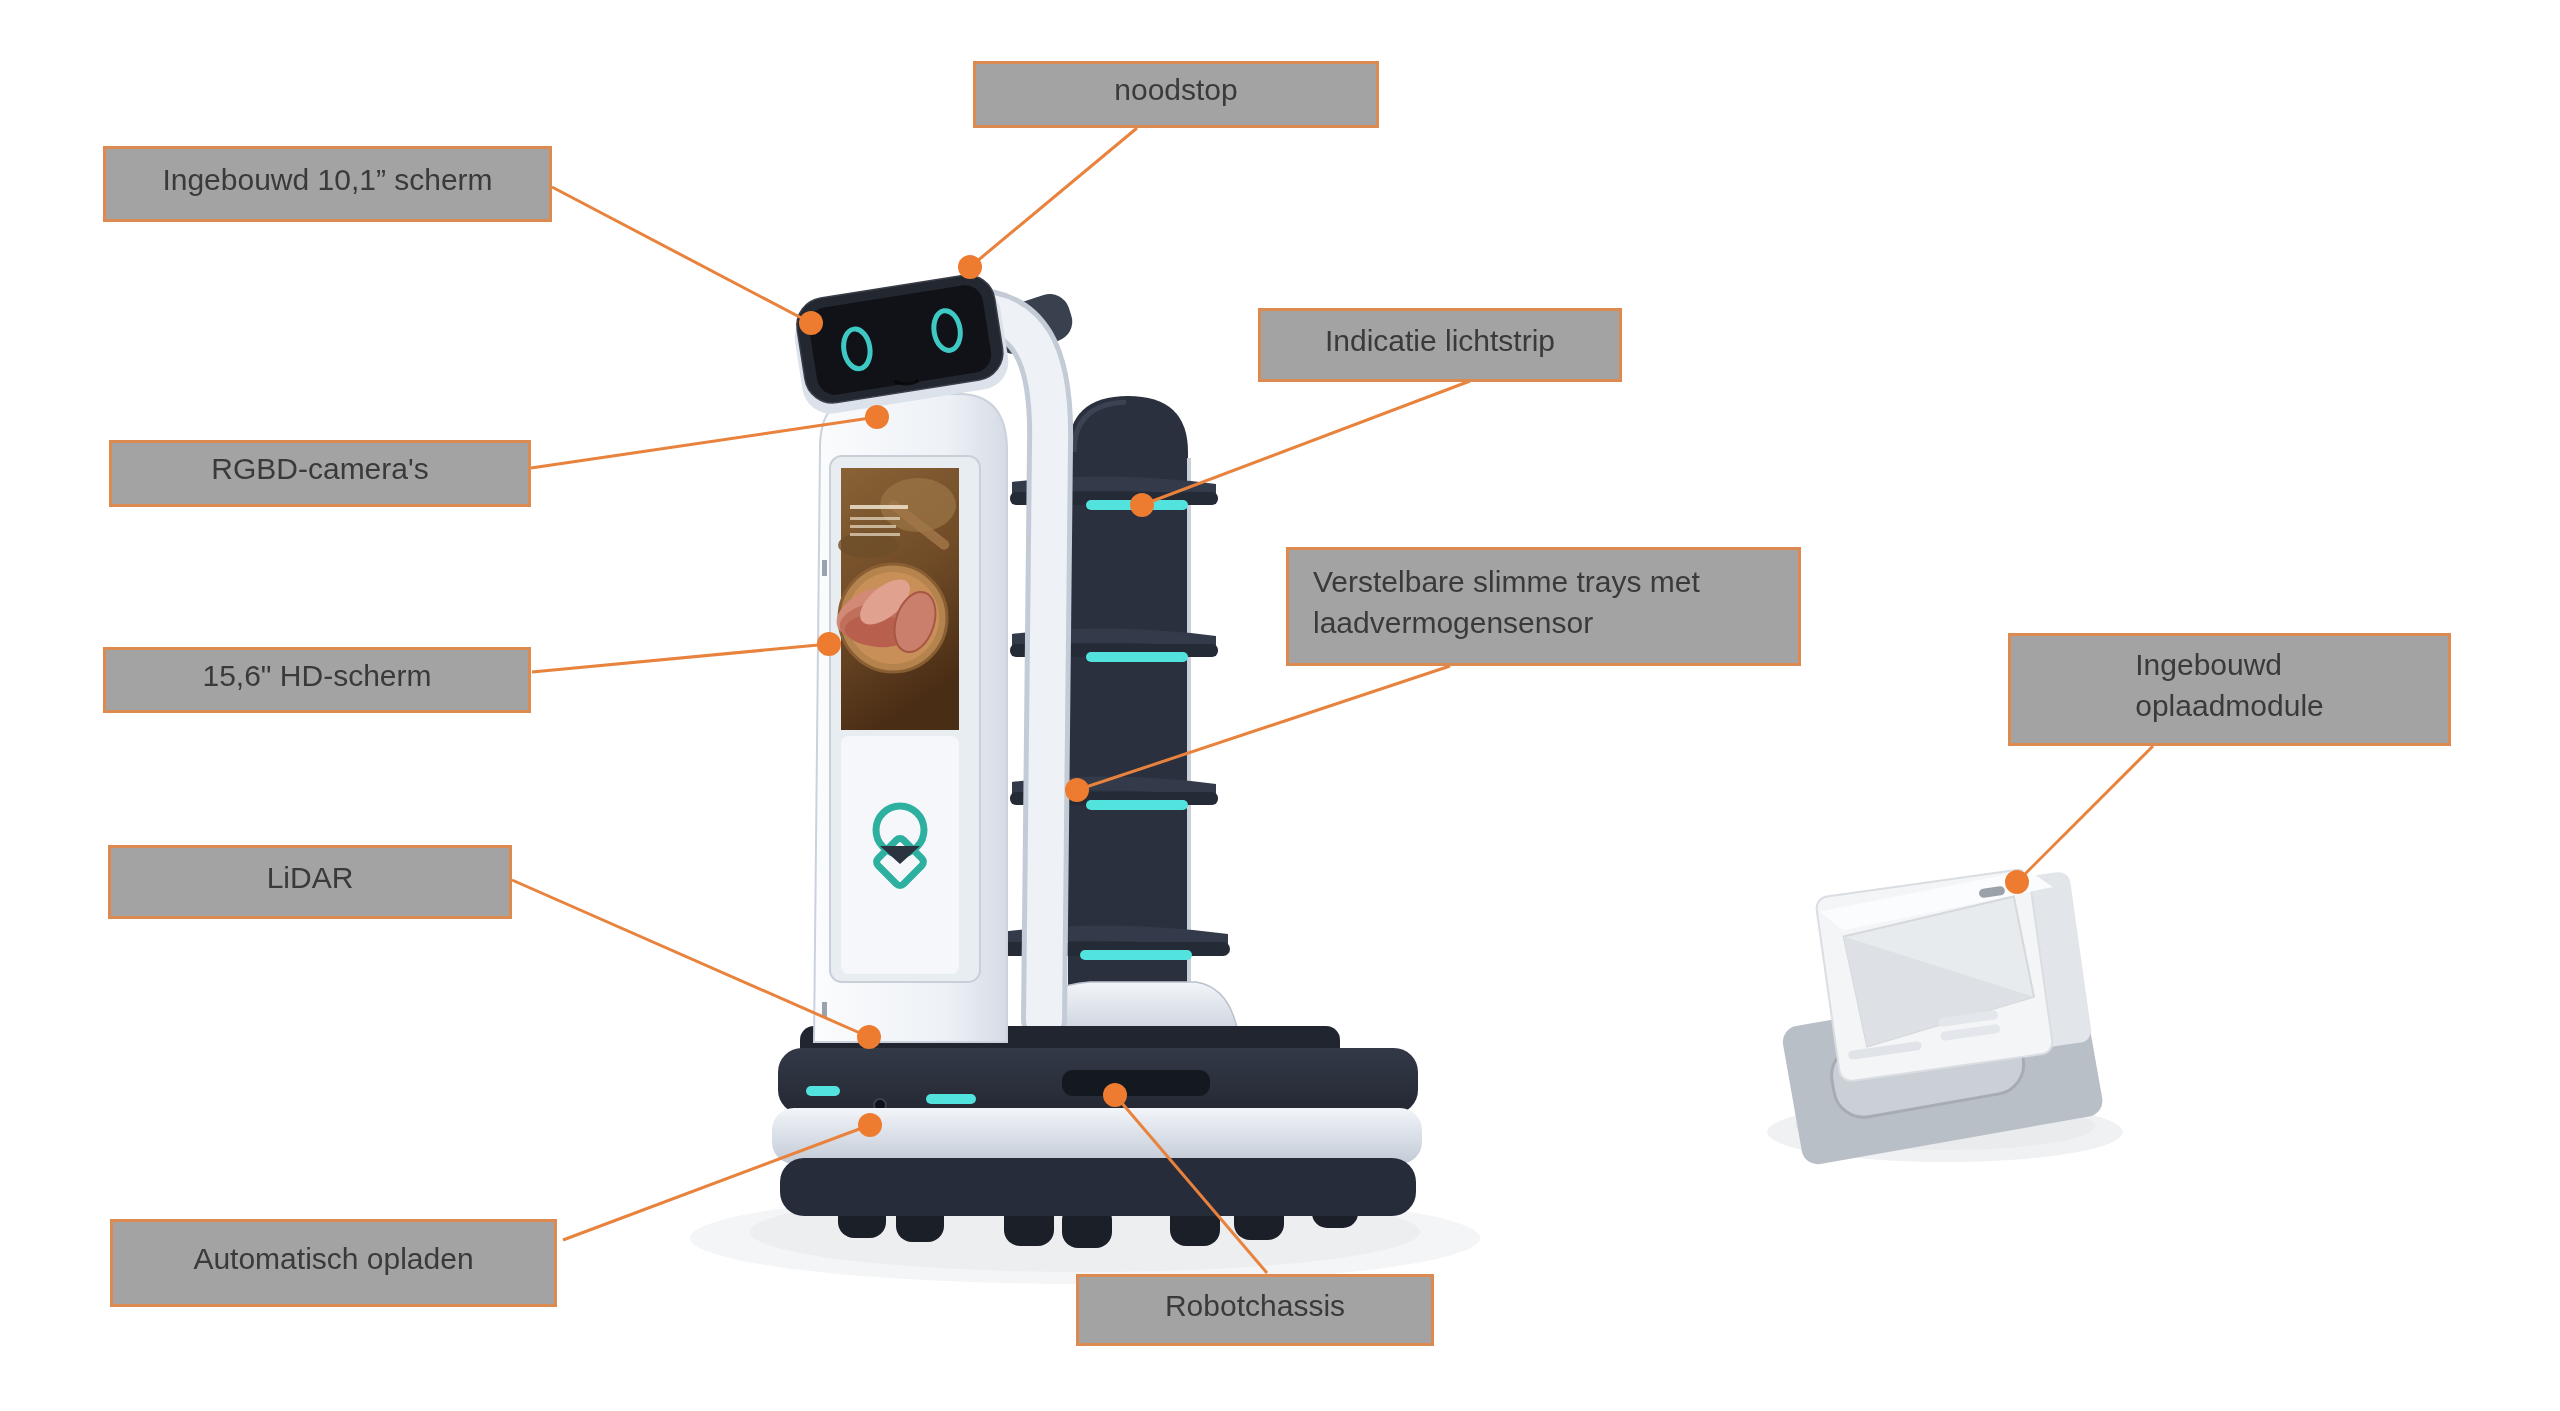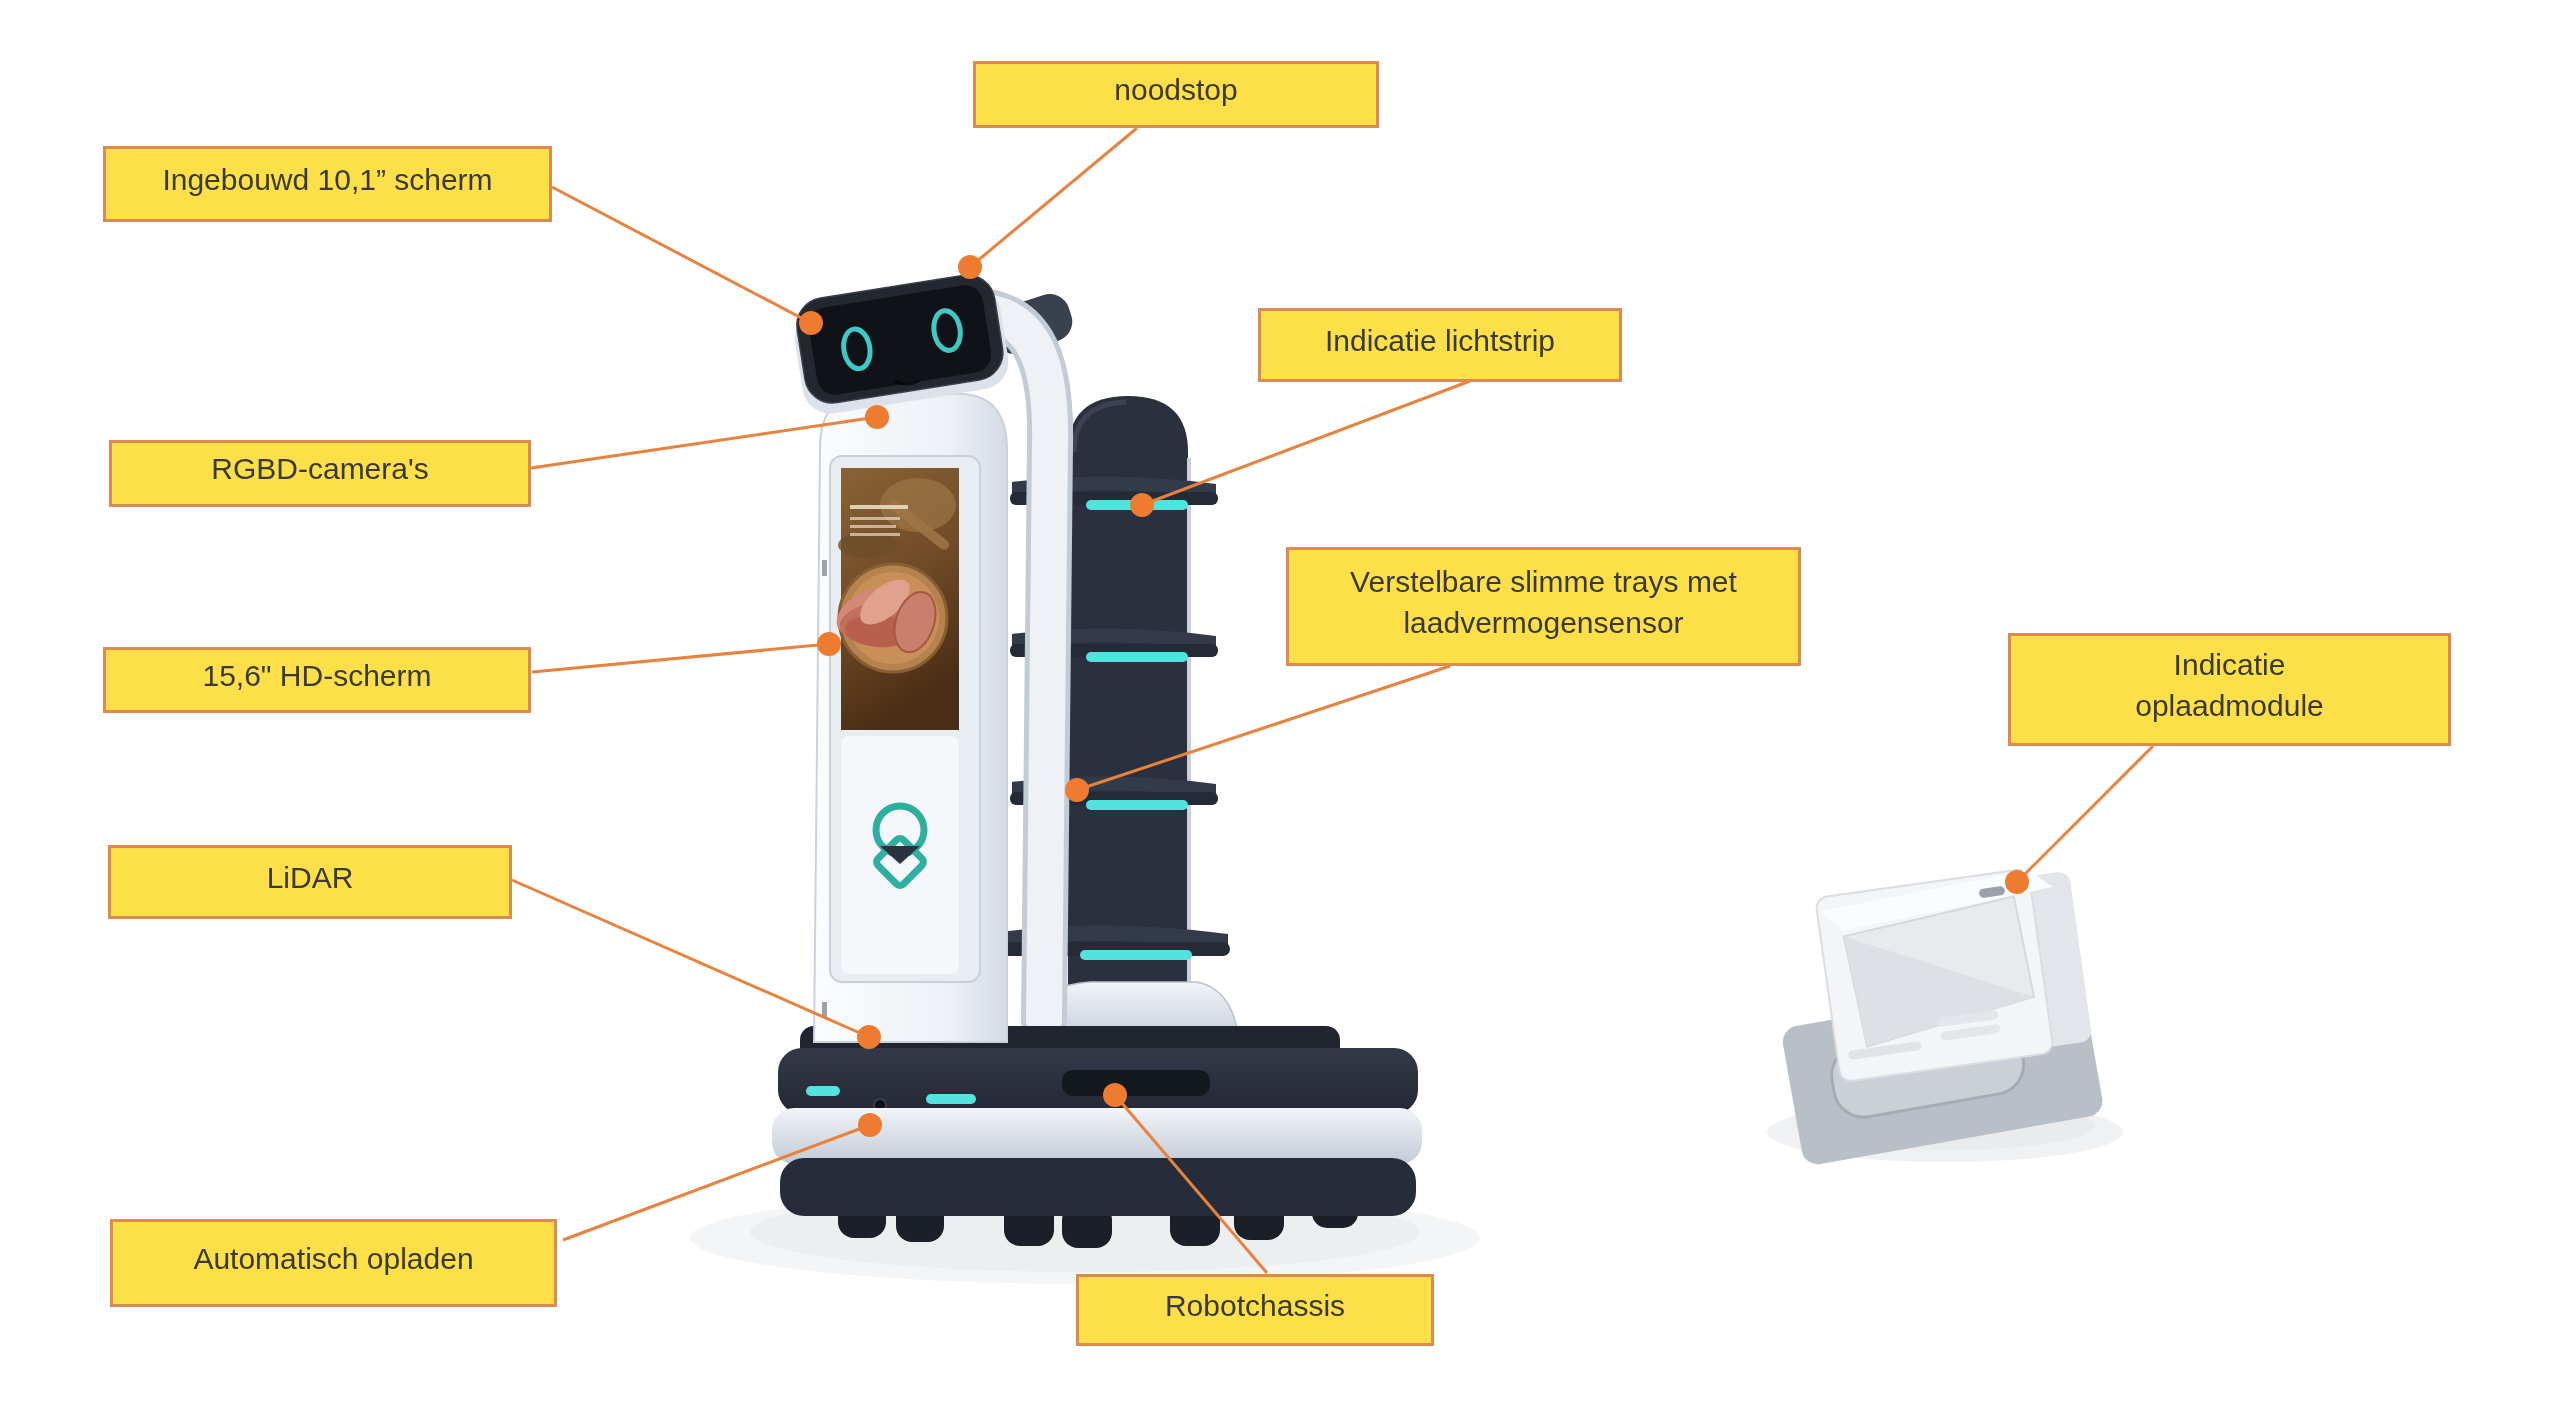--- a/index.html
+++ b/index.html
@@ -8,28 +8,28 @@
     width:2560px;height:1411px;
     background:#ffffff;
     font-family:"Liberation Sans", sans-serif;
     overflow:hidden;
   }
   .layer{position:absolute;left:0;top:0;}
   .callout{
     position:absolute;
     box-sizing:border-box;
     border:3px solid #DC8A50;
-    background:#fde047;
+    background:#a3a3a3;
     color:#3A3A3A;
     font-size:30px;
     line-height:1.35;
     display:flex;
     align-items:center;
     justify-content:center;
-    text-align:center;
+    text-align:left;
     padding:0 24px 8px 24px;
   }
 </style>
 </head>
 <body>
 
 <div class="canvas">
 
   <svg class="layer" width="2560" height="1411" viewBox="0 0 2560 1411">
     <defs>
@@ -232,17 +232,17 @@
 
   <div class="callout" style="left:1258px; top:308px;  width:364px; height:74px;">
     <span>Indicatie lichtstrip</span>
   </div>
 
   <div class="callout" style="left:1286px; top:547px;  width:515px; height:119px;">
     <span>Verstelbare slimme trays met laadvermogensensor</span>
   </div>
 
   <div class="callout" style="left:2008px; top:633px;  width:443px; height:113px; white-space:pre-line;">
-    <span style="white-space:pre-line;">Indicatie
+    <span style="white-space:pre-line;">Ingebouwd
 oplaadmodule</span>
   </div>
 
 </div>
 
 </body></html>

